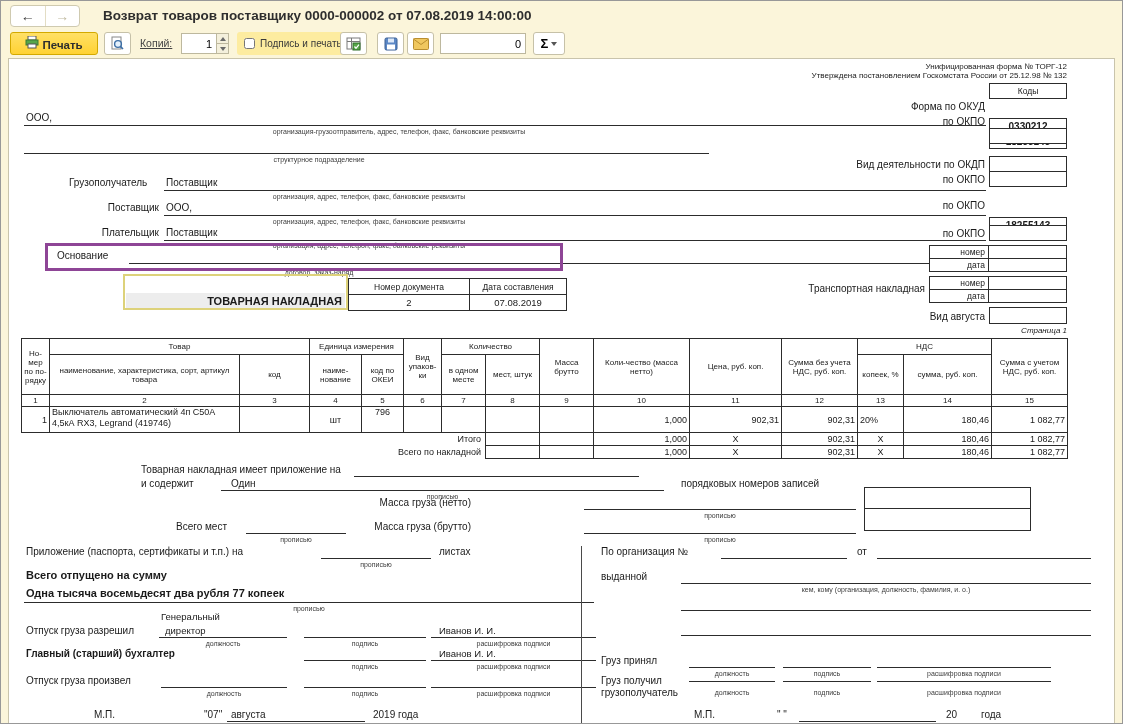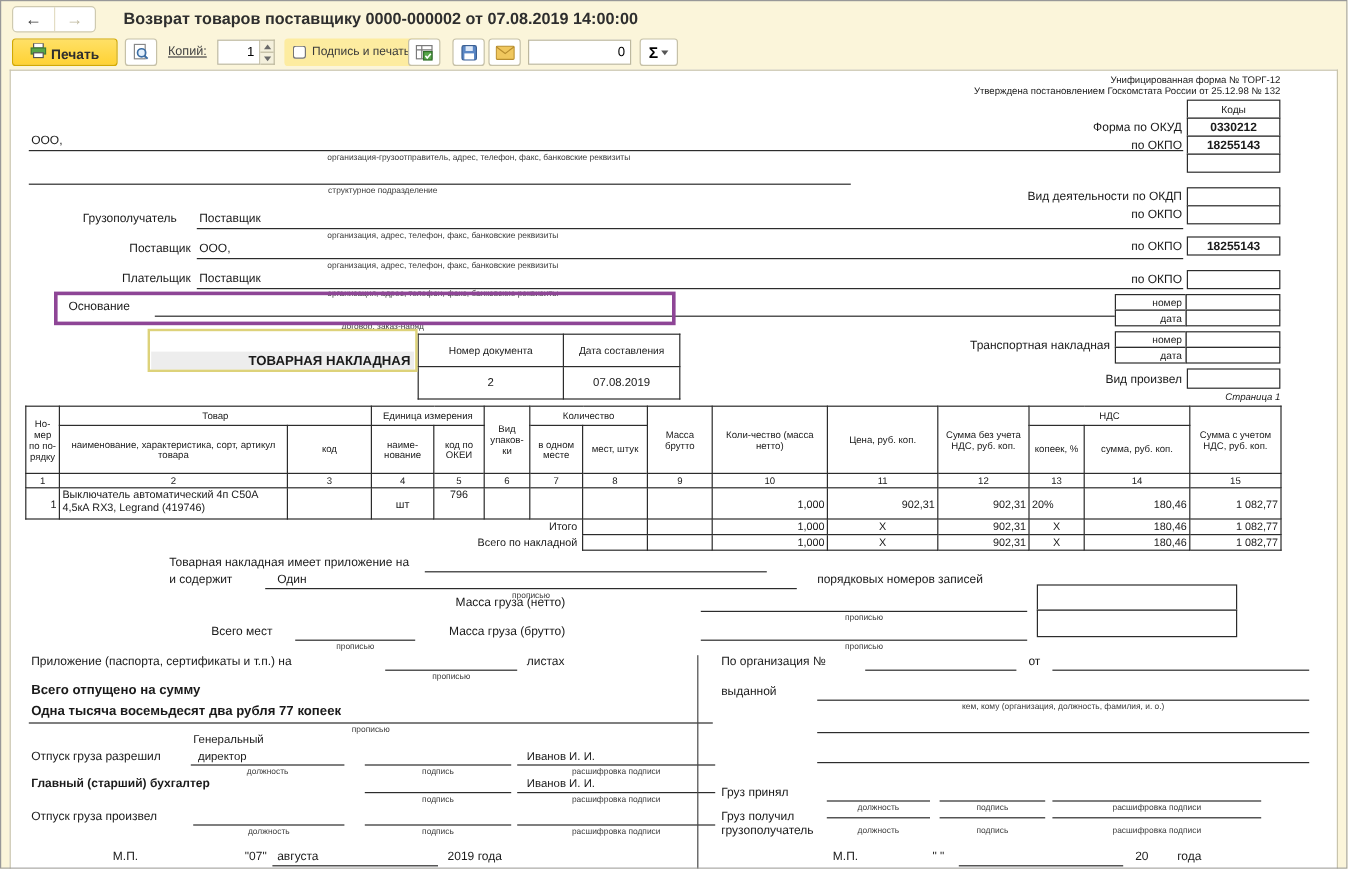--- a/index.html
+++ b/index.html
@@ -30,35 +30,35 @@
 
   
   .page { left:8px; top:58px; width:1107px; height:666px; background:#fff; border:1px solid #c9c4ac; border-bottom:none; overflow:hidden; }
   .t   { font-size:10px; white-space:nowrap; }
   .t9  { font-size:9.5px; white-space:nowrap; }
   .t8  { font-size:8px; white-space:nowrap; }
   .cap { font-size:7px; color:#3c3c3c; text-align:center; white-space:nowrap; }
   .ln  { border-bottom:1px solid #2c2c2c; height:0; }
   .rt  { text-align:right; }
   .bx  { border:1px solid #2c2c2c; font-size:10px; display:flex; align-items:center; justify-content:center; background:#fff; }
-  .bx.b{ font-weight:bold; }
+  .bx.b{ font-weight:bold;margin-top:20px; }
   .celllab { border:1px solid #2c2c2c; font-size:8.5px; display:flex; align-items:center; justify-content:flex-end; padding-right:3px; background:#fff; }
   .purple { border:3px solid #8e4596; z-index:50; pointer-events:none; background:transparent; }
   .ybox { border:2px solid #ddd27a; z-index:40; pointer-events:none; }
   .graystrip { background:#ededed; display:flex; align-items:center; justify-content:flex-end; padding-right:3px; font-weight:bold; font-size:11px; white-space:nowrap; }
 
   
   table.goods { border-collapse:collapse; table-layout:fixed; width:1046px; font-size:8px; }
   table.goods th, table.goods td { border:1px solid #2c2c2c; font-weight:normal; text-align:center; vertical-align:middle; padding:0 2px; overflow:hidden; word-wrap:break-word; }
   table.goods td.free { border:none; text-align:right; font-size:9px; padding-right:4px; background:#fff; }
   table.goods .dat { font-size:9px; }
   table.goods .num { text-align:right; }
   table.goods .namecell { text-align:left; vertical-align:top; white-space:normal; font-size:9px; line-height:11px; }
   .mini { border-collapse:collapse; }
-  .mini td { border:1px solid #2c2c2c; text-align:center; font-size:8.5px; height:27px; padding:0 3px; background:#fff; }
+  .mini td { border:1px solid #2c2c2c; text-align:center; font-size:8.5px; height:16px; padding:0 3px; background:#fff; }
   .divider { border-left:1px solid #4a4a4a; width:0; }
 </style>
 </head>
 <body>
 
 <div class="a navgroup">
   <div class="navbtn back">←</div>
   <div class="navbtn fwd">→</div>
 </div>
 <div class="a wintitle">Возврат товаров поставщику 0000-000002 от 07.08.2019 14:00:00</div>
@@ -197,21 +197,21 @@
       <td style="font-size:9.5px">2</td>
       <td style="font-size:9.5px">07.08.2019</td>
     </tr>
   </tbody>
     </table>
   <div class="a t rt" style="left:700px; top:224px; width:216px">Транспортная накладная</div>
   <div class="a celllab" style="left:920px; top:217px; width:60px; height:14px">номер</div>
   <div class="a bx" style="left:979px; top:217px; width:79px; height:14px"></div>
   <div class="a celllab" style="left:920px; top:230px; width:60px; height:14px">дата</div>
   <div class="a bx" style="left:979px; top:230px; width:79px; height:14px"></div>
-  <div class="a t rt" style="left:800px; top:252px; width:176px">Вид произвел</div>
+  <div class="a t rt" style="left:800px; top:252px; width:176px">Вид августа</div>
   <div class="a bx" style="left:980px; top:248px; width:78px; height:17px"></div>
   <div class="a t8 rt" style="left:900px; top:267px; width:158px; font-style:italic">Страница 1</div>
 
   <table class="goods a" style="left:12px; top:279px">
     <colgroup>
       <col style="width:28px">
         <col style="width:190px">
         <col style="width:70px">
         <col style="width:52px">
         <col style="width:42px">

